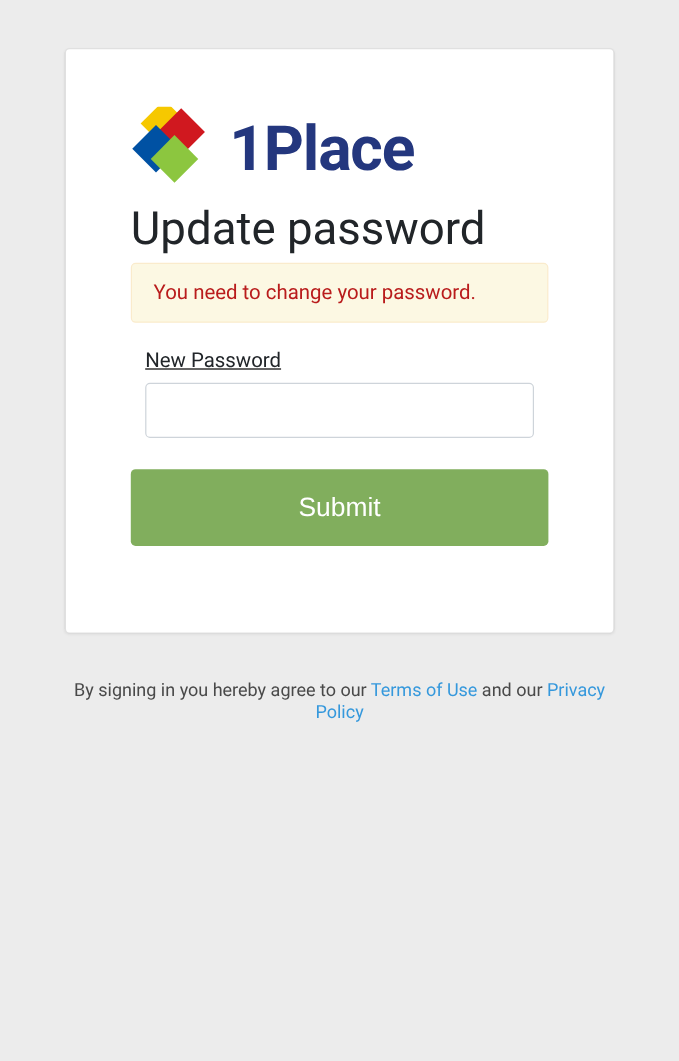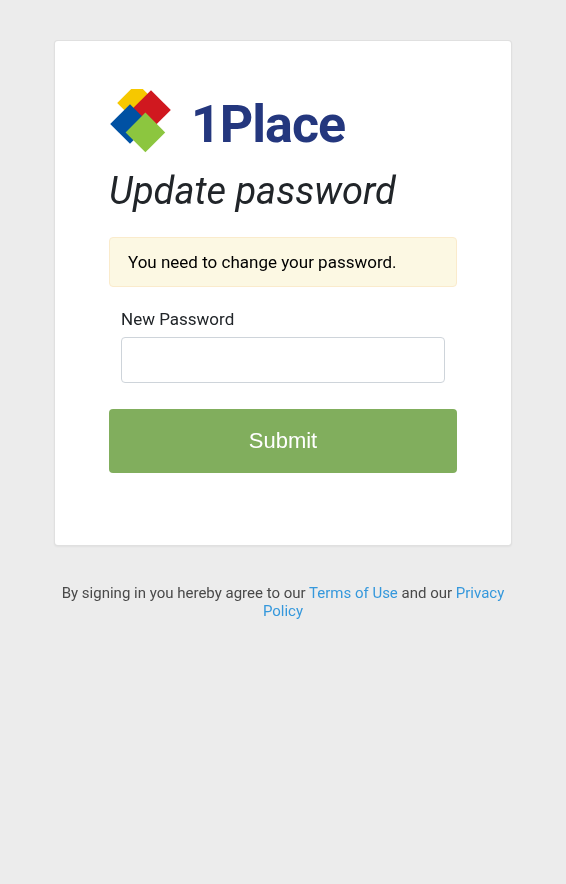--- a/index.html
+++ b/index.html
@@ -35,35 +35,35 @@
     .logo-text {
       font-size: 52px;
       font-weight: 700;
       color: #24377e;
       letter-spacing: -1px;
     }
     .page-title {
       font-size: 38px;
       font-weight: 400;
       color: #212529;
-      margin-bottom: 24px;
-      font-style: italic;
+      margin-bottom: 6px;
     }
     .alert {
       background: #fcf8e3;
       border: 1px solid #faebcc;
-      color: #000000;
+      color: #b91c1c;
       padding: 14px 18px;
       border-radius: 4px;
       font-size: 17px;
       margin-bottom: 22px;
     }
     .form-group {
       margin-bottom: 20px;
       padding: 0 12px;
+      text-decoration: underline;
     }
     .form-label {
       display: block;
       font-size: 17px;
       color: #212529;
       margin-bottom: 8px;
     }
     .form-input {
       width: 100%;
       height: 46px;

